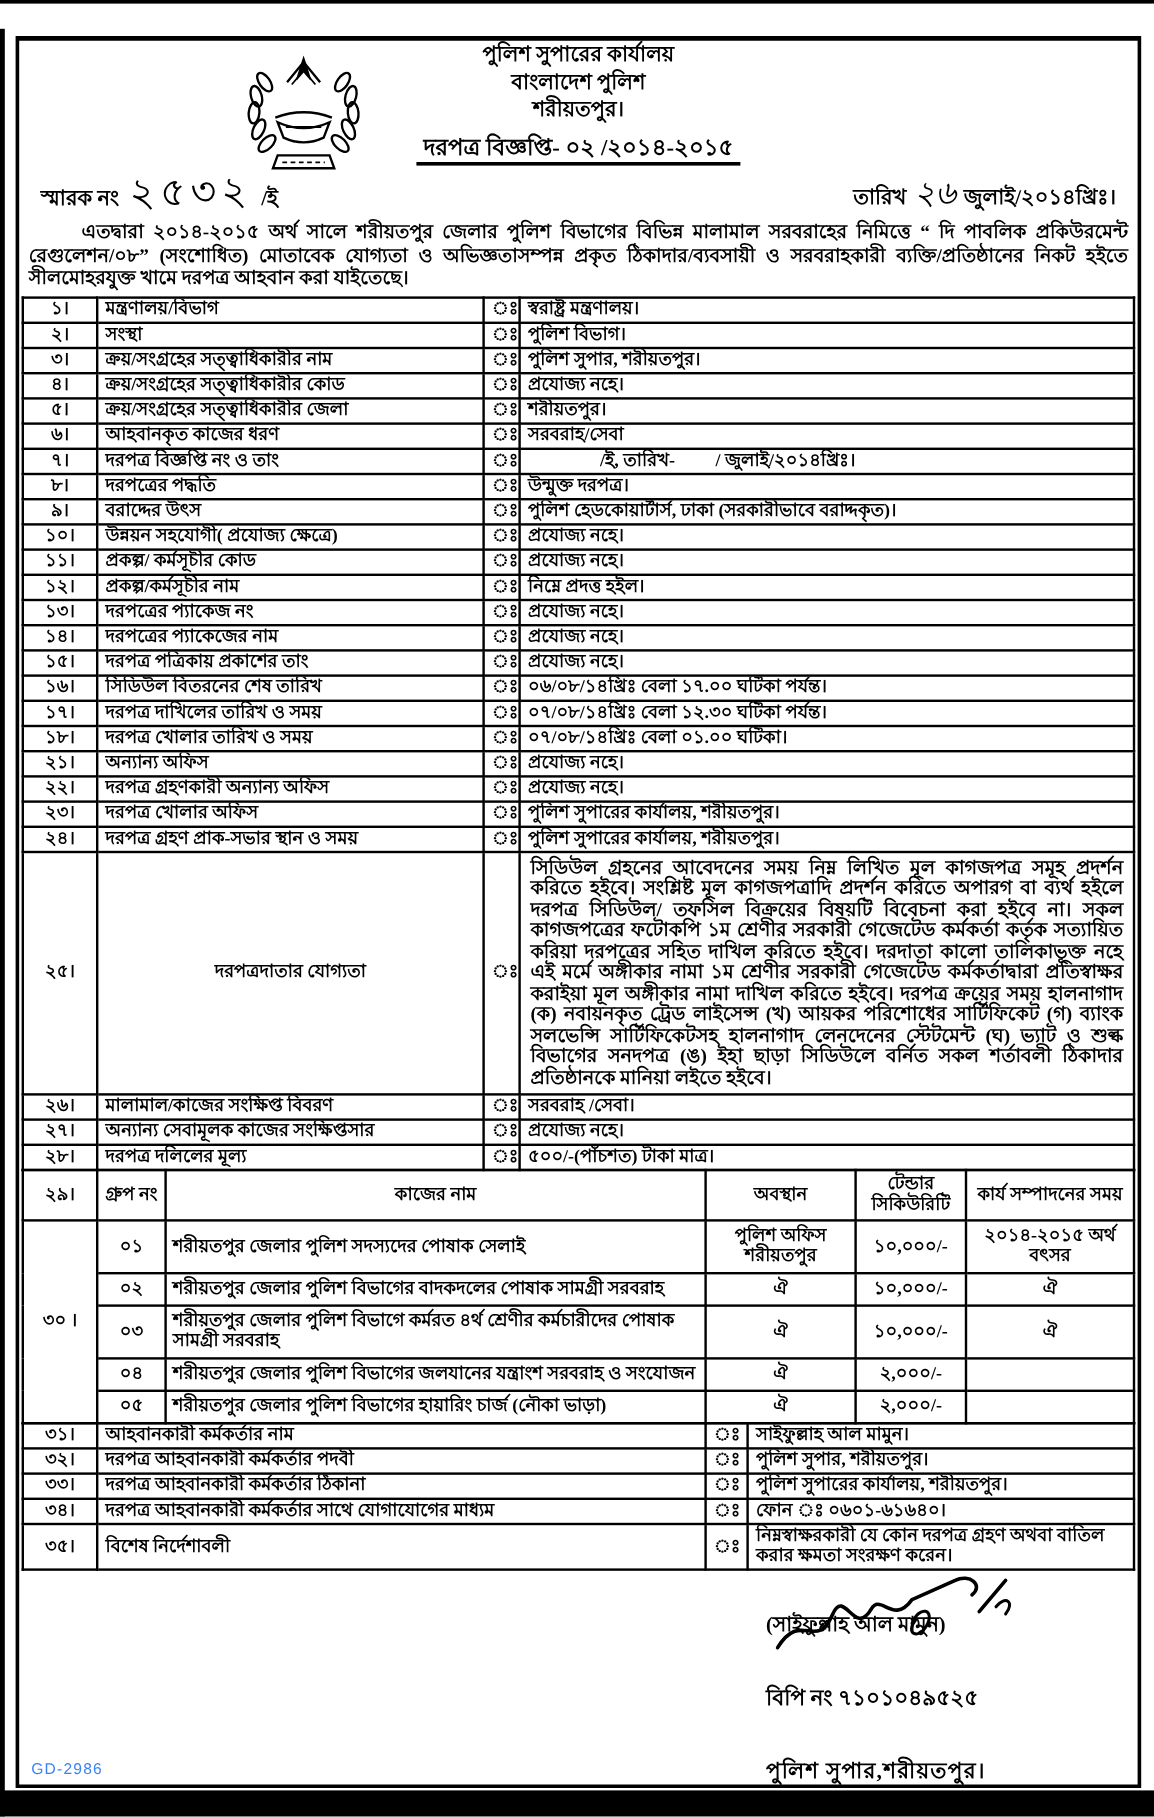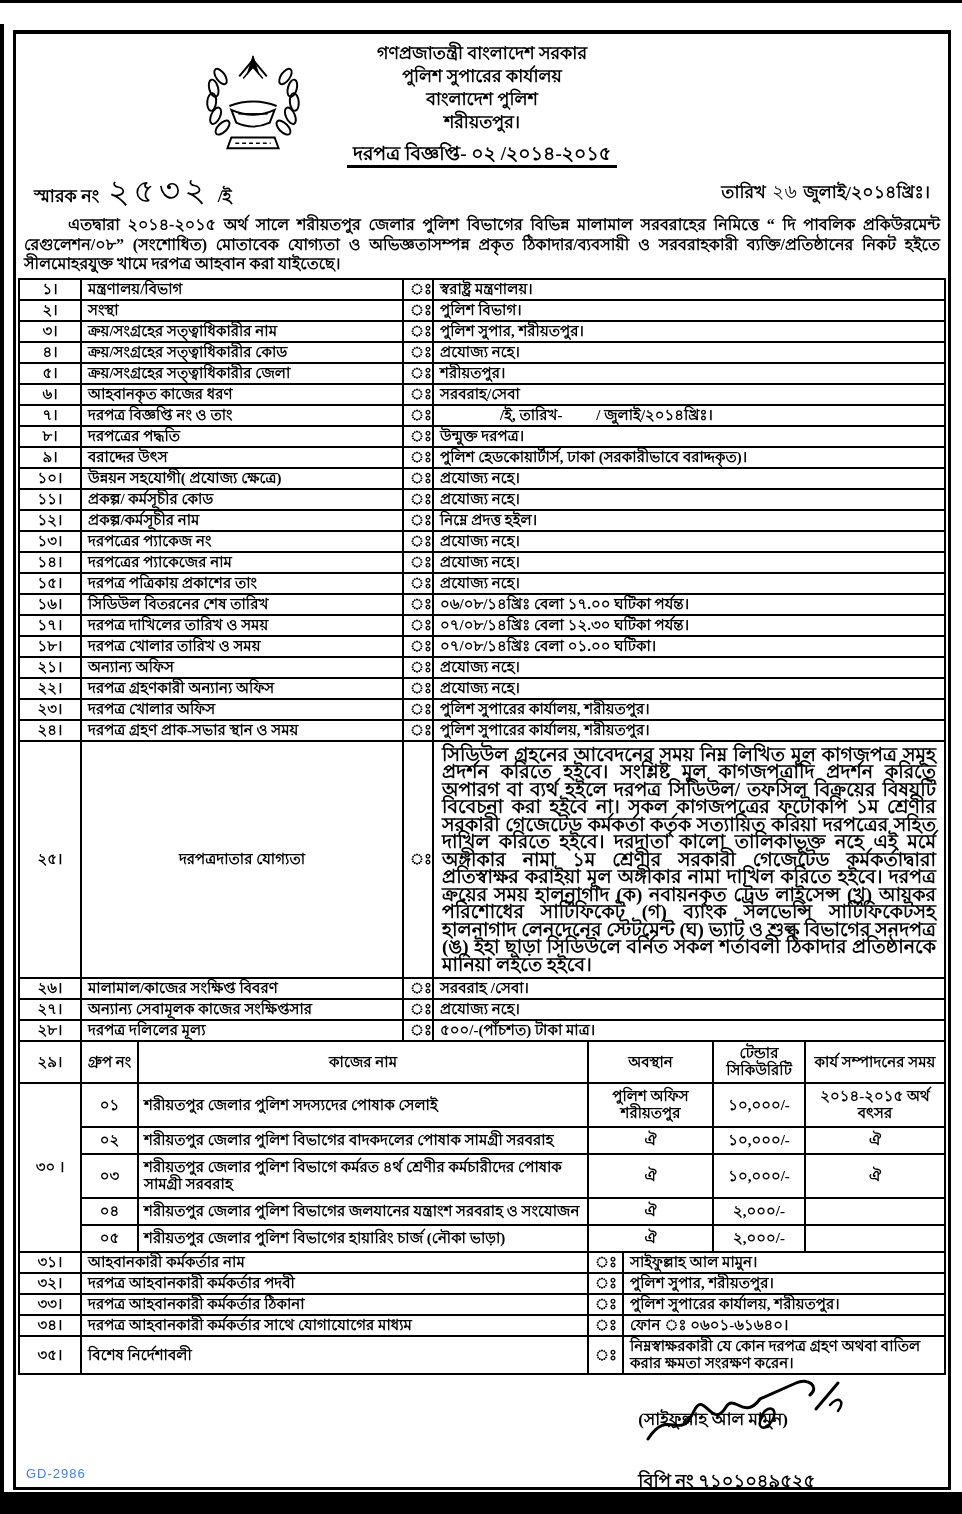--- a/index.html
+++ b/index.html
@@ -16,33 +16,33 @@
   .hdr{position:relative;text-align:center;}
   .emblem{position:absolute;left:176px;top:12px;}
   .h-line{font-size:17.5px;font-weight:700;line-height:23px;}
   .h-first{margin-top:8px;}
   .title{margin-top:5px;font-size:19px;font-weight:700;}
   .title-inner{border-bottom:3px solid #000;padding:0 6px 1px;}
   .memo-row{display:flex;justify-content:space-between;align-items:center;
             padding:0 16px;height:44px;font-size:17.5px;font-weight:700;}
   .hand{font-family:"DejaVu Sans","Liberation Sans",sans-serif;font-weight:400;}
   .hand-big{font-size:33px;letter-spacing:4px;display:inline-block;transform:rotate(-1deg);margin:0 4px;}
-  .hand-sm{font-size:19px;display:inline-block;margin:0 2px;}
+  .hand-sm{font-size:27px;display:inline-block;margin:0 2px;font-style:italic;}
   .intro{margin:0 6px 4px;font-size:16px;font-weight:700;line-height:19.5px;
          text-align:justify;text-indent:44px;}
   
   .tbl{width:100%;border-collapse:collapse;border:2px solid #000;table-layout:fixed;}
   .tbl+.tbl{margin-top:-2px;}
   .tbl td{border:2px solid #000;font-size:15px;font-weight:700;padding:1px 6px;
           line-height:17px;vertical-align:middle;overflow:hidden;}
   .sl{text-align:center;padding:1px 2px;}
   .col{text-align:center;padding:0;}
   .val{white-space:pre-wrap;}
   tr.tall .lbl{text-align:center;}
-  tr.tall .val{font-size:19px;line-height:17.5px;text-align:justify;padding:4px 8px;}
+  tr.tall .val{font-size:16px;line-height:17.5px;text-align:justify;padding:4px 8px;}
   .b td{padding:4px 5px;}
   .b .gh{text-align:center;padding:3px 2px;line-height:17px;}
   .b .gno,.b .wloc,.b .wsec,.b .wtime{text-align:center;}
   
   .footer{position:relative;margin-top:4px;height:120px;}
   .sig-block{position:absolute;right:52px;top:30px;font-weight:700;
              font-size:17px;line-height:21.5px;}
   .sig-name{font-size:17px;}
   .sig-line{font-size:18px;margin-top:40px;}
   .sig-desg{letter-spacing:1px;}
@@ -78,21 +78,20 @@
           <path d="M60,1 L54,20 L60,13 L66,20 Z" fill="#000"></path>
           <path d="M46,22 L60,5 L74,22" stroke-width="2"></path>
           <path d="M50,24 L60,12 L70,24" stroke-width="1.5"></path>
           <path d="M36,52 Q60,43 84,52" stroke-width="2"></path>
           <path d="M38,56 Q60,66 82,56 L77,69 Q60,77 43,69 Z" stroke-width="2"></path>
           <line x1="45" y1="60" x2="75" y2="60" stroke-width="1.5"></line>
           <path d="M38,84 L82,84 L86,95 L34,95 Z" stroke-width="2"></path>
           <path d="M42,90 h36" stroke-width="1.5" stroke-dasharray="4 3"></path>
         </svg>
       </span>
-      <div class="h-line h-first">গণপ্রজাতন্ত্রী বাংলাদেশ সরকার</div>
       <div class="h-line">পুলিশ সুপারের কার্যালয়</div>
       <div class="h-line">বাংলাদেশ পুলিশ</div>
       <div class="h-line">শরীয়তপুর।</div>
 
       <div class="title">
         <span class="title-inner">
           <span>দরপত্র বিজ্ঞপ্তি-</span>
           <span>০২ /২০১৪-২০১৫</span>
         </span>
       </div>

